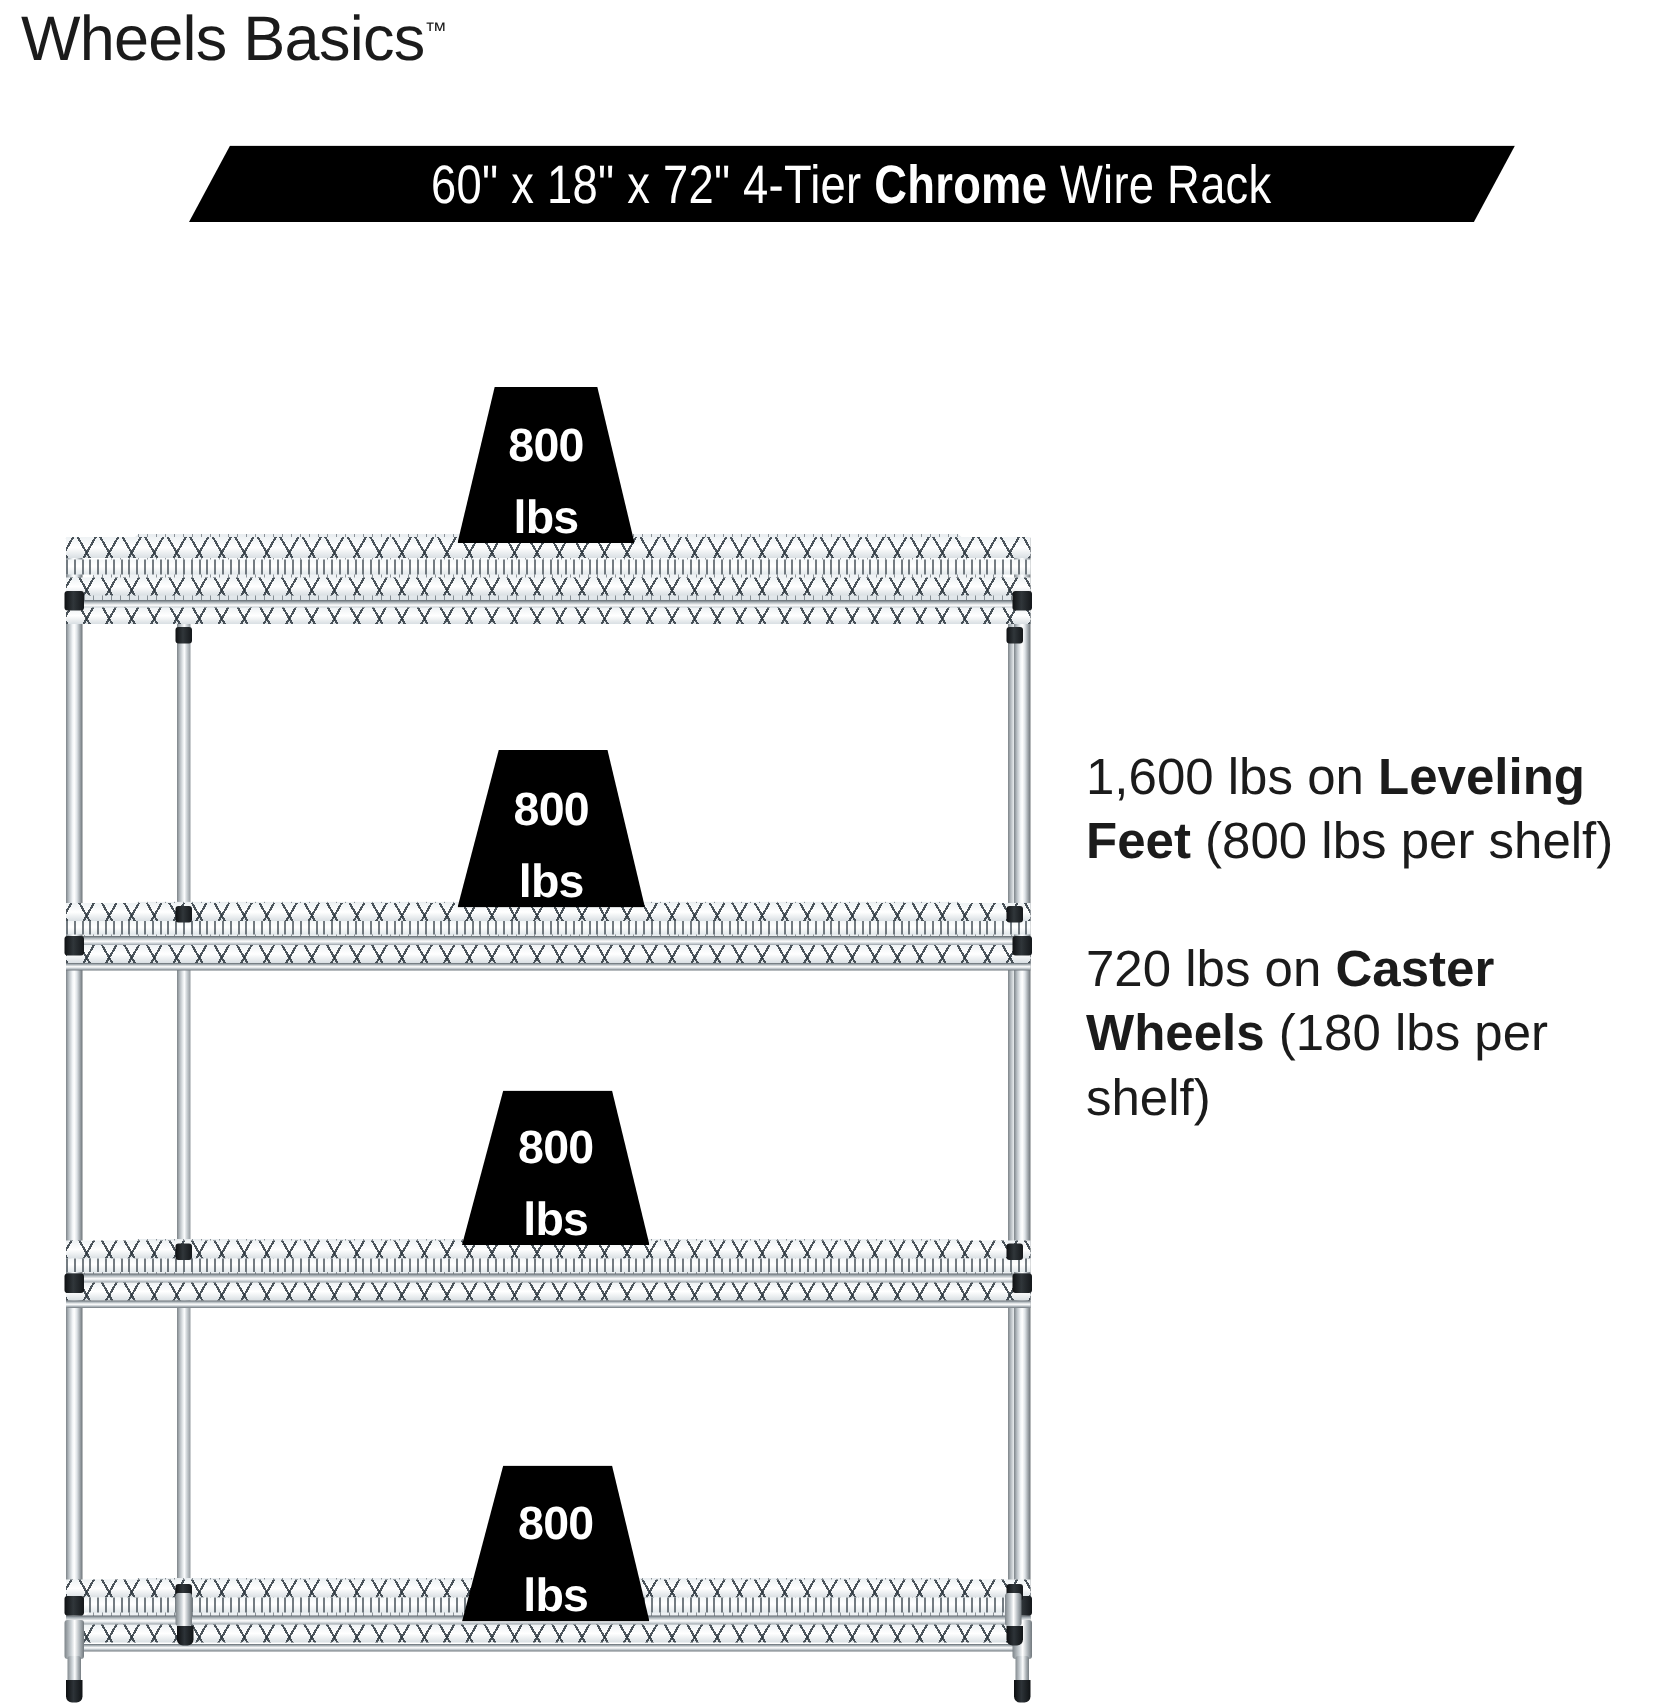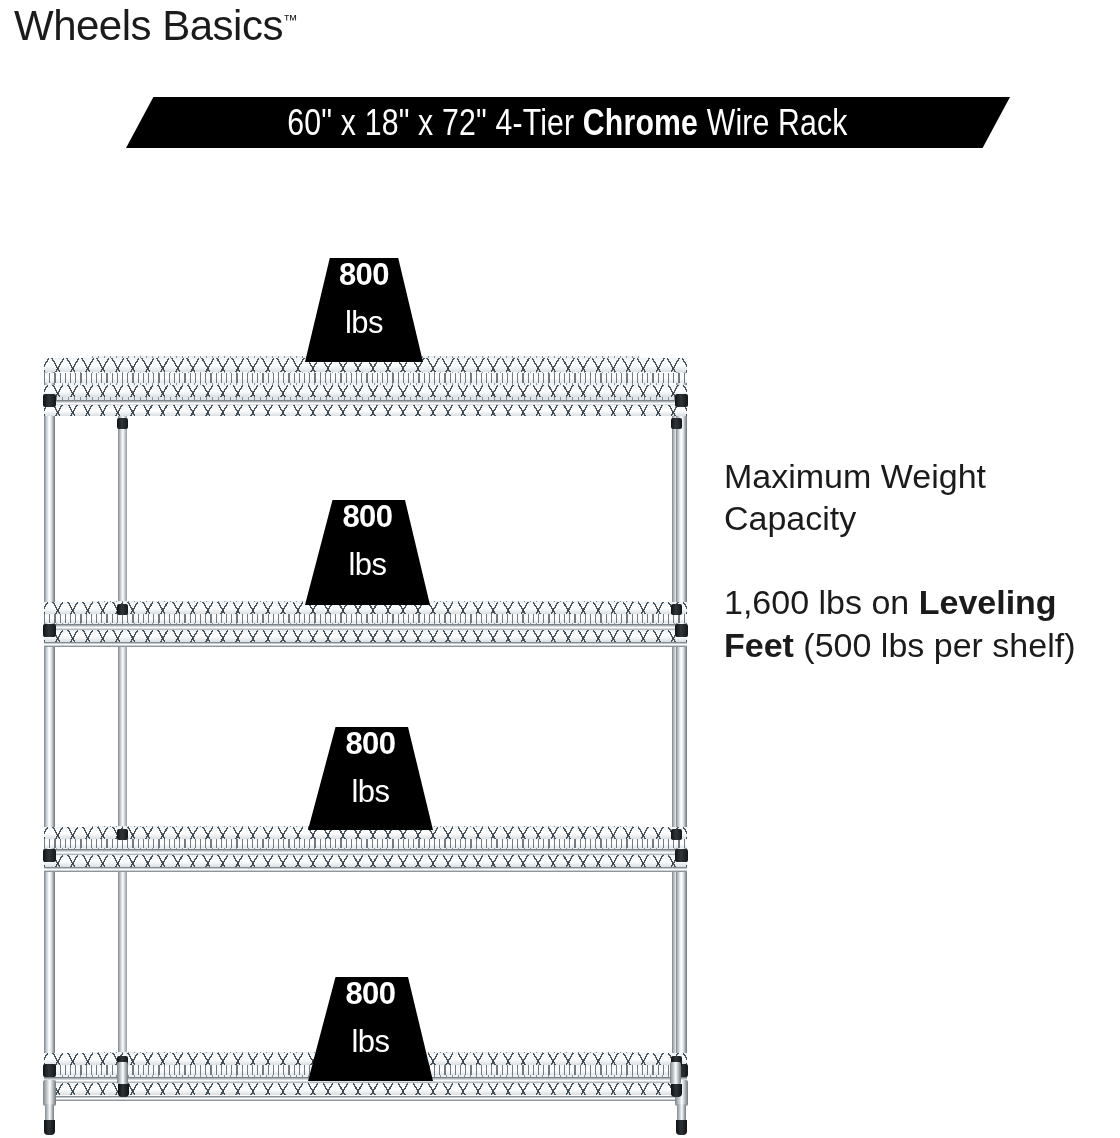--- a/index.html
+++ b/index.html
@@ -100,25 +100,25 @@
     background:
       repeating-linear-gradient(90deg,
         rgba(70,80,88,.75) 0px, rgba(70,80,88,.75) 1.3px,
         rgba(255,255,255,0) 1.3px, rgba(255,255,255,0) 5.2px),
       linear-gradient(to bottom,#f4f7f8,#ffffff 45%,#e2e8eb);
   }
 
   
   .badge{
     position:absolute;background:#000000;
-    display:flex;flex-direction:column;align-items:center;justify-content:flex-start;
+    display:flex;flex-direction:column;align-items:center;justify-content:flex-end;
     color:#ffffff;
   }
   .badge .num{font-size:31px;font-weight:700;line-height:34px;letter-spacing:-0.5px;}
-  .badge .unit{font-size:31px;font-weight:400;line-height:34px;margin-top:14px;letter-spacing:-0.5px;}
+  .badge .unit{font-size:31px;font-weight:700;line-height:34px;margin-top:14px;letter-spacing:-0.5px;}
 </style>
 </head>
 <body>
 
 <div id="brand">
   <span>Wheels Basics</span><span class="tm">™</span>
 </div>
 
 <div id="banner">
   <div id="banner-text">
@@ -214,19 +214,21 @@
     <span class="unit">lbs</span>
   </div>
 
   <div class="badge" style="left:308px;top:977px;width:125px;height:104px;clip-path:polygon(22% 0%, 80% 0%, 100% 100%, 0% 100%);">
     <span class="num">800</span>
     <span class="unit">lbs</span>
   </div>
 </div>
 
 <div id="copy">
-  <h2>Maximum Weight Capacity</h2>
 
   <p>
-    <span>1,600 lbs on </span><b>Leveling Feet</b><span> (500 lbs per shelf)</span>
+    <span>1,600 lbs on </span><b>Leveling Feet</b><span> (800 lbs per shelf)</span>
   </p>
 
+  <p>
+    <span>720 lbs on </span><b>Caster Wheels</b><span> (180 lbs per shelf)</span>
+  </p>
 </div>
 
 </body></html>

